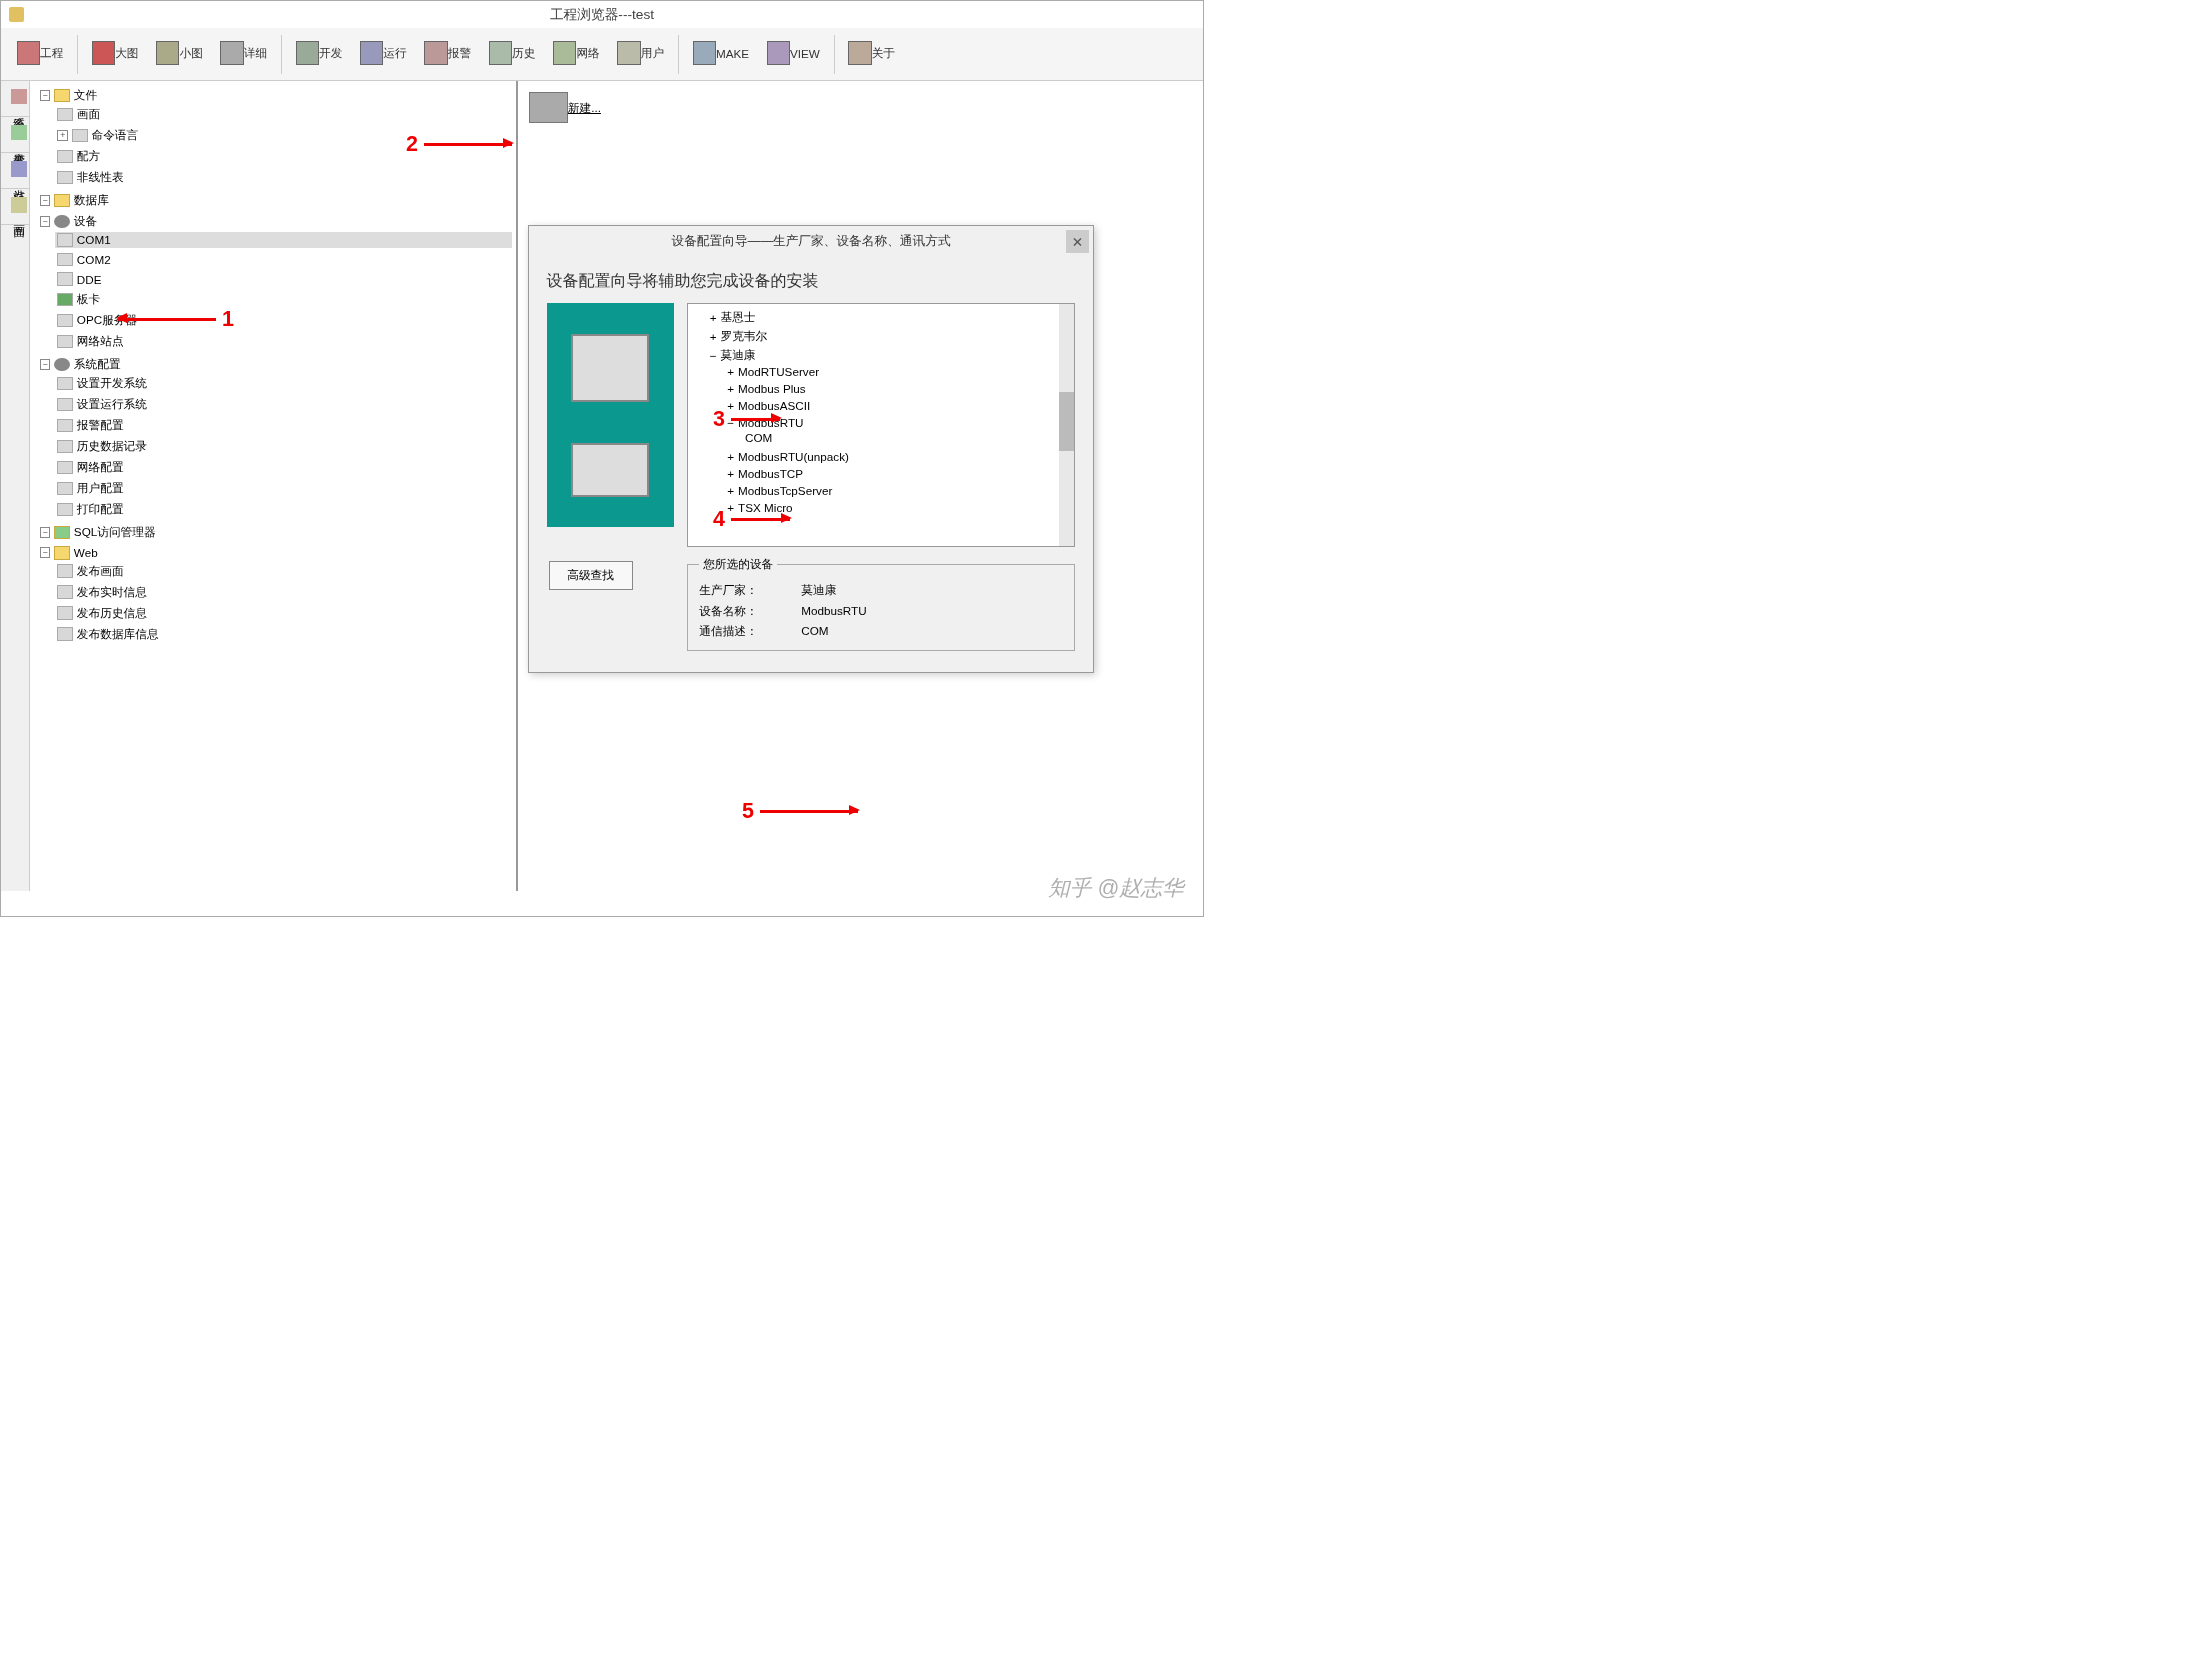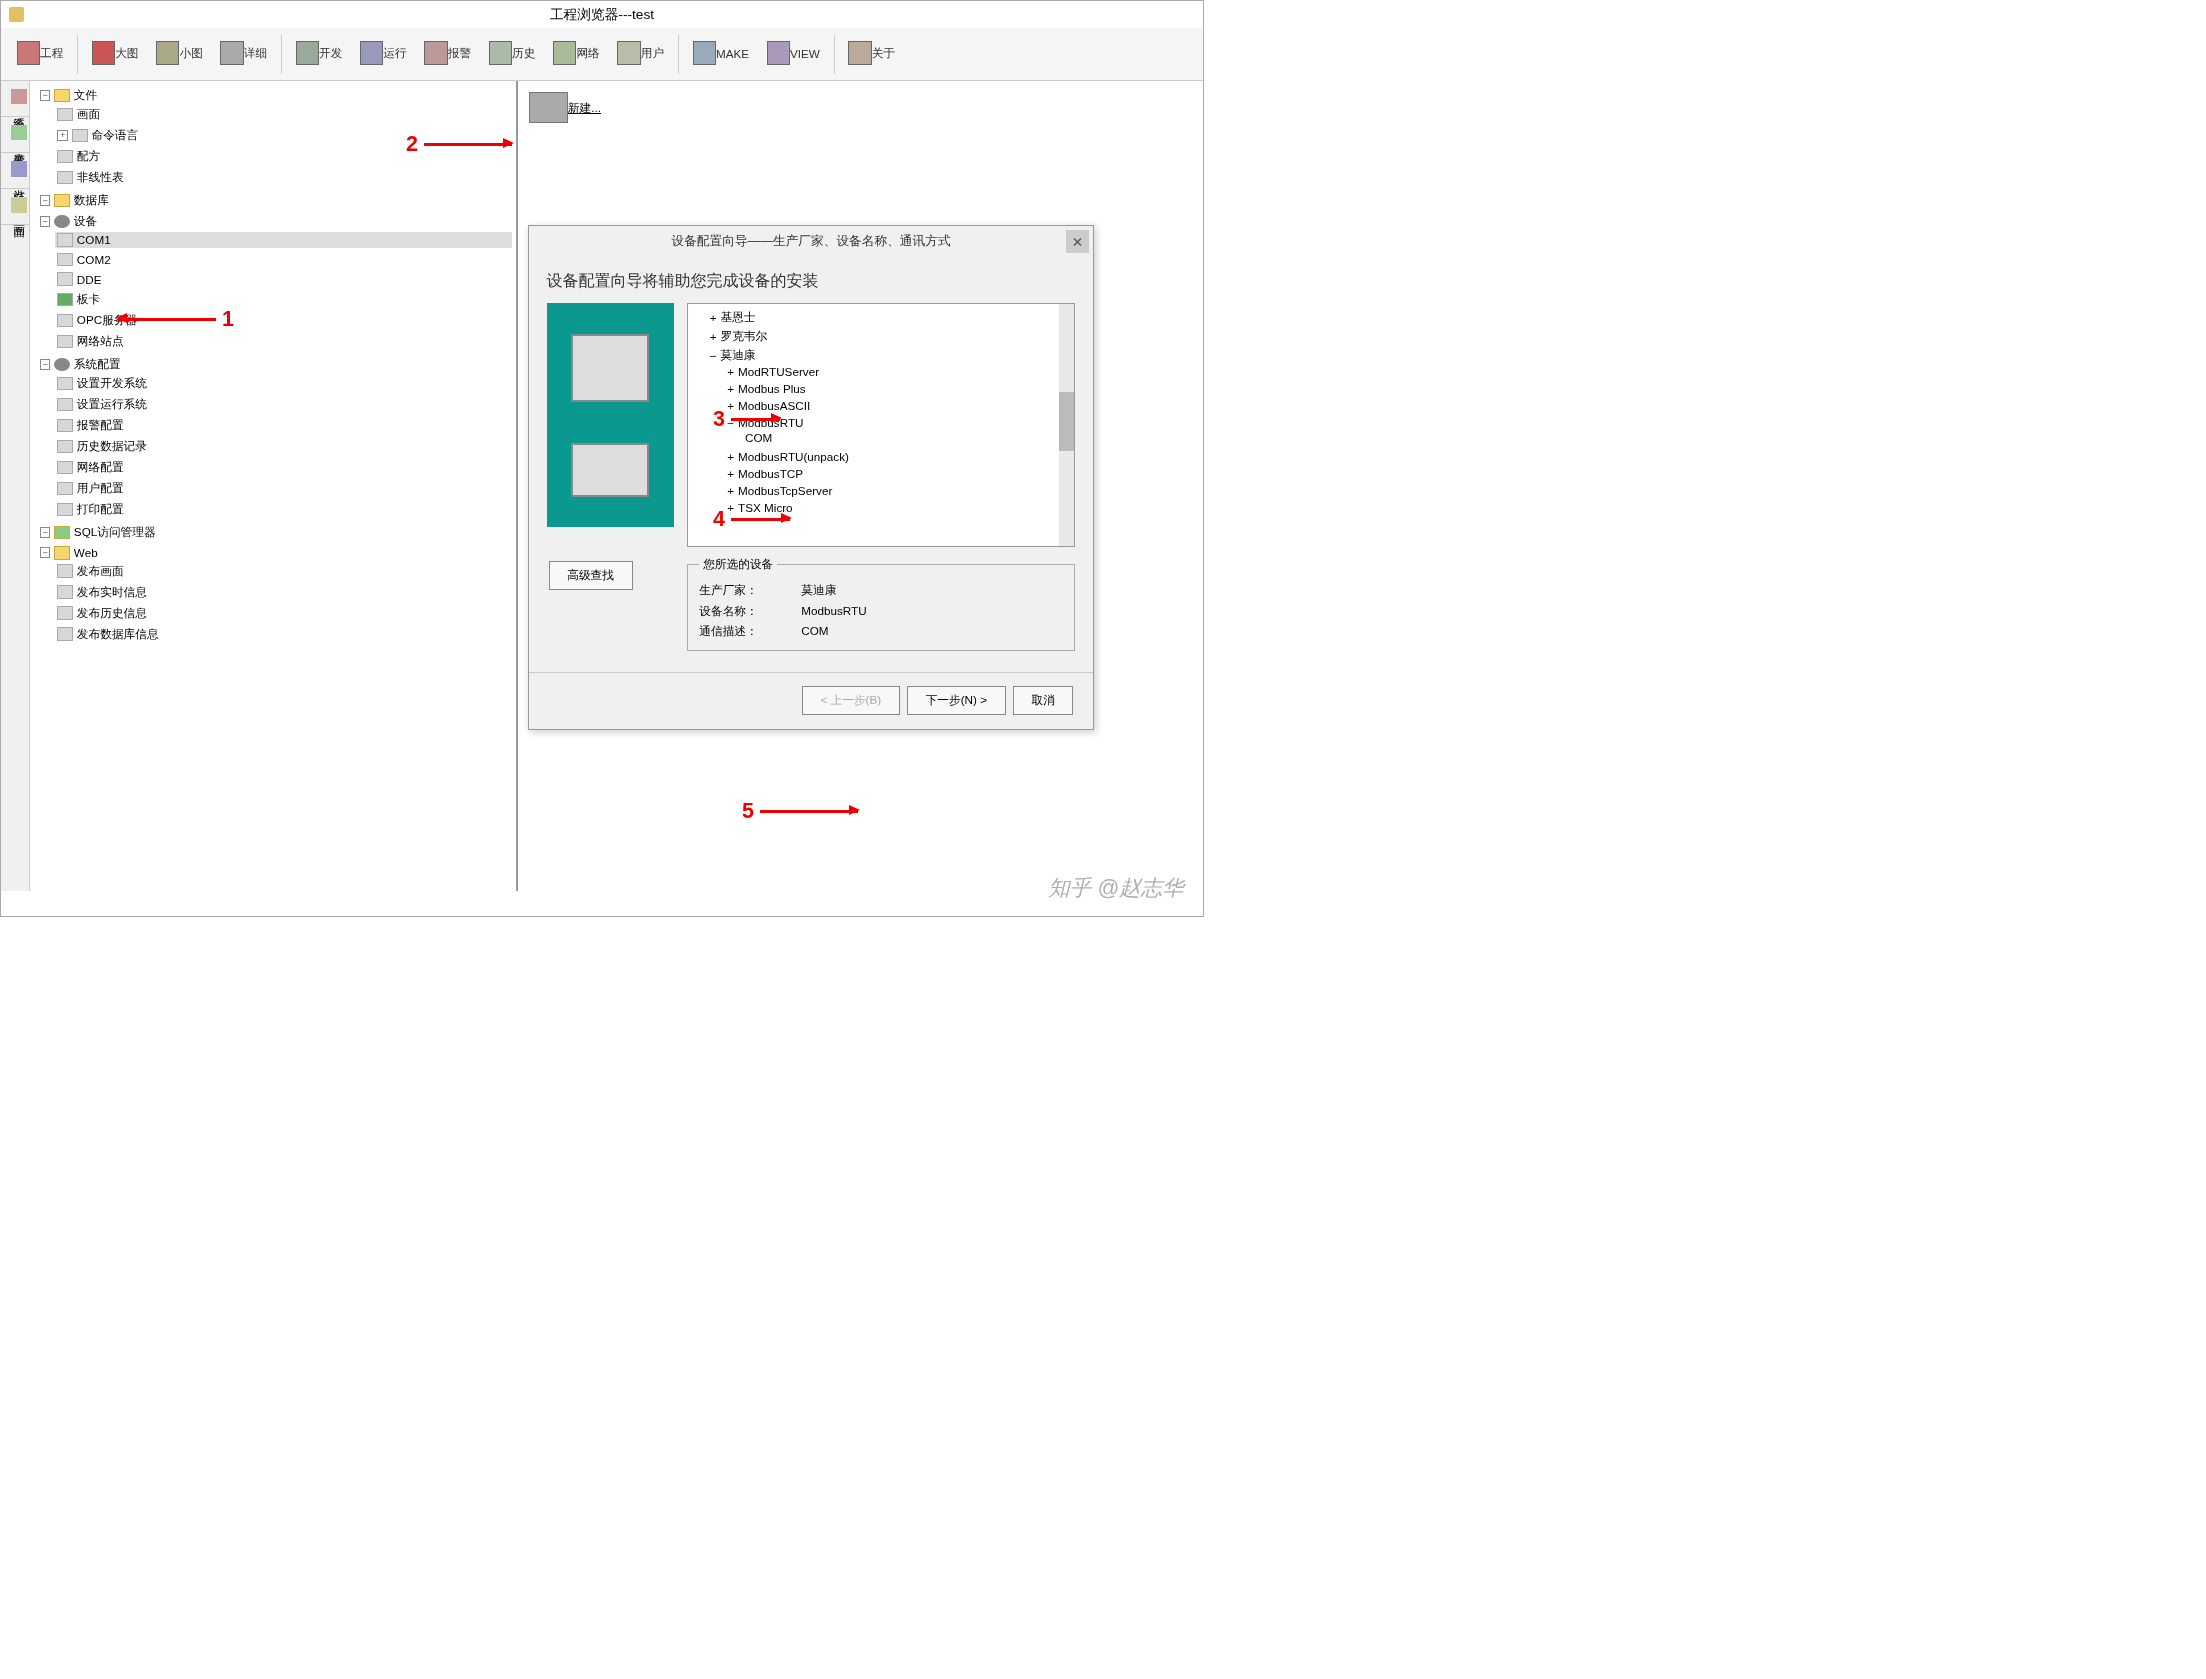--- a/index.html
+++ b/index.html
@@ -1,18 +1,18 @@
 <!DOCTYPE html>
 <html><head>
 <meta charset="utf-8">
 <style>
 * { box-sizing: border-box; margin: 0; padding: 0; }
 body { font-family: "Microsoft YaHei", SimSun, Arial, sans-serif; font-size: 11.7px; background: #fff; color: #000; overflow: hidden; }
 .window { width: 1204px; height: 917px; position: relative; background: #fff; border: 1px solid #aaa; }
-.titlebar { height: 27px; background: #fff; display: flex; align-items: center; padding: 0 7.8px; font-size: 13.7px; color: #000000; }
+.titlebar { height: 27px; background: #fff; display: flex; align-items: center; padding: 0 7.8px; font-size: 13.7px; color: #404040; }
 .titlebar .icon { width: 15.6px; height: 15.6px; background: #e0c060; margin-right: 7.8px; border-radius: 2px; }
 .titlebar .title { margin-left: auto; margin-right: auto; position: absolute; left: 50%; transform: translateX(-50%); }
 .menubar { height: 23.4px; background: #f5f5f5; border-bottom: 1px solid #ddd; display: flex; align-items: center; padding: 0 7.8px; }
 .menubar span { padding: 2px 5.9px; cursor: pointer; color: #444; }
 .toolbar { height: 53px; background: #f5f5f5; border-bottom: 1px solid #ccc; display: flex; align-items: center; padding: 0 7.8px; gap: 2px; }
 .toolbar .tbtn { display: flex; align-items: center; padding: 2px 7.8px; cursor: pointer; font-size: 11.7px; color: #333; }
 .toolbar .tbtn .ticon { width: 23.4px; height: 23.4px; margin-bottom: 2px; background: #888; border: 1px solid #666; }
 .toolbar .sep { width: 1px; height: 39px; background: #ccc; margin: 0 3.9px; }
 .body { display: flex; height: calc(100% - 105px); }
 .vtabs { width: 29px; background: #f0f0f0; border-right: 1px solid #ccc; display: flex; flex-direction: column; }
@@ -437,25 +437,20 @@
             <span>ModbusRTU</span>
           </div>
         <div class="frow">
             <span class="fkey">通信描述：</span>
             <span>COM</span>
           </div>
       </fieldset>
       <div style="margin-top:-90px;"><span class="dbtn">高级查找</span></div>
       <div style="height:68px;"></div>
     </div>
-    <div class="dfooter">
-      <span class="dbtn" style="color:#aaa">&lt; 上一步(B)</span>
-      <span class="dbtn">下一步(N) &gt;</span>
-      <span class="dbtn">取消</span>
-    </div>
   </div>
 
   <div class="ann" style="left:117px; top:306px;"><span class="arrow left" style="width:98px;"></span>&nbsp;<span>1</span></div>
   <div class="ann" style="left:405px; top:131px;"><span>2</span>&nbsp;<span class="arrow" style="width:88px;"></span></div>
   <div class="ann" style="left:712px; top:406px;"><span>3</span>&nbsp;<span class="arrow" style="width:49px;"></span></div>
   <div class="ann" style="left:712px; top:506px;"><span>4</span>&nbsp;<span class="arrow" style="width:59px;"></span></div>
   <div class="ann" style="left:741px; top:798px;"><span>5</span>&nbsp;<span class="arrow" style="width:98px;"></span></div>
 
   <div class="watermark">知乎 @赵志华</div>
 </div>

